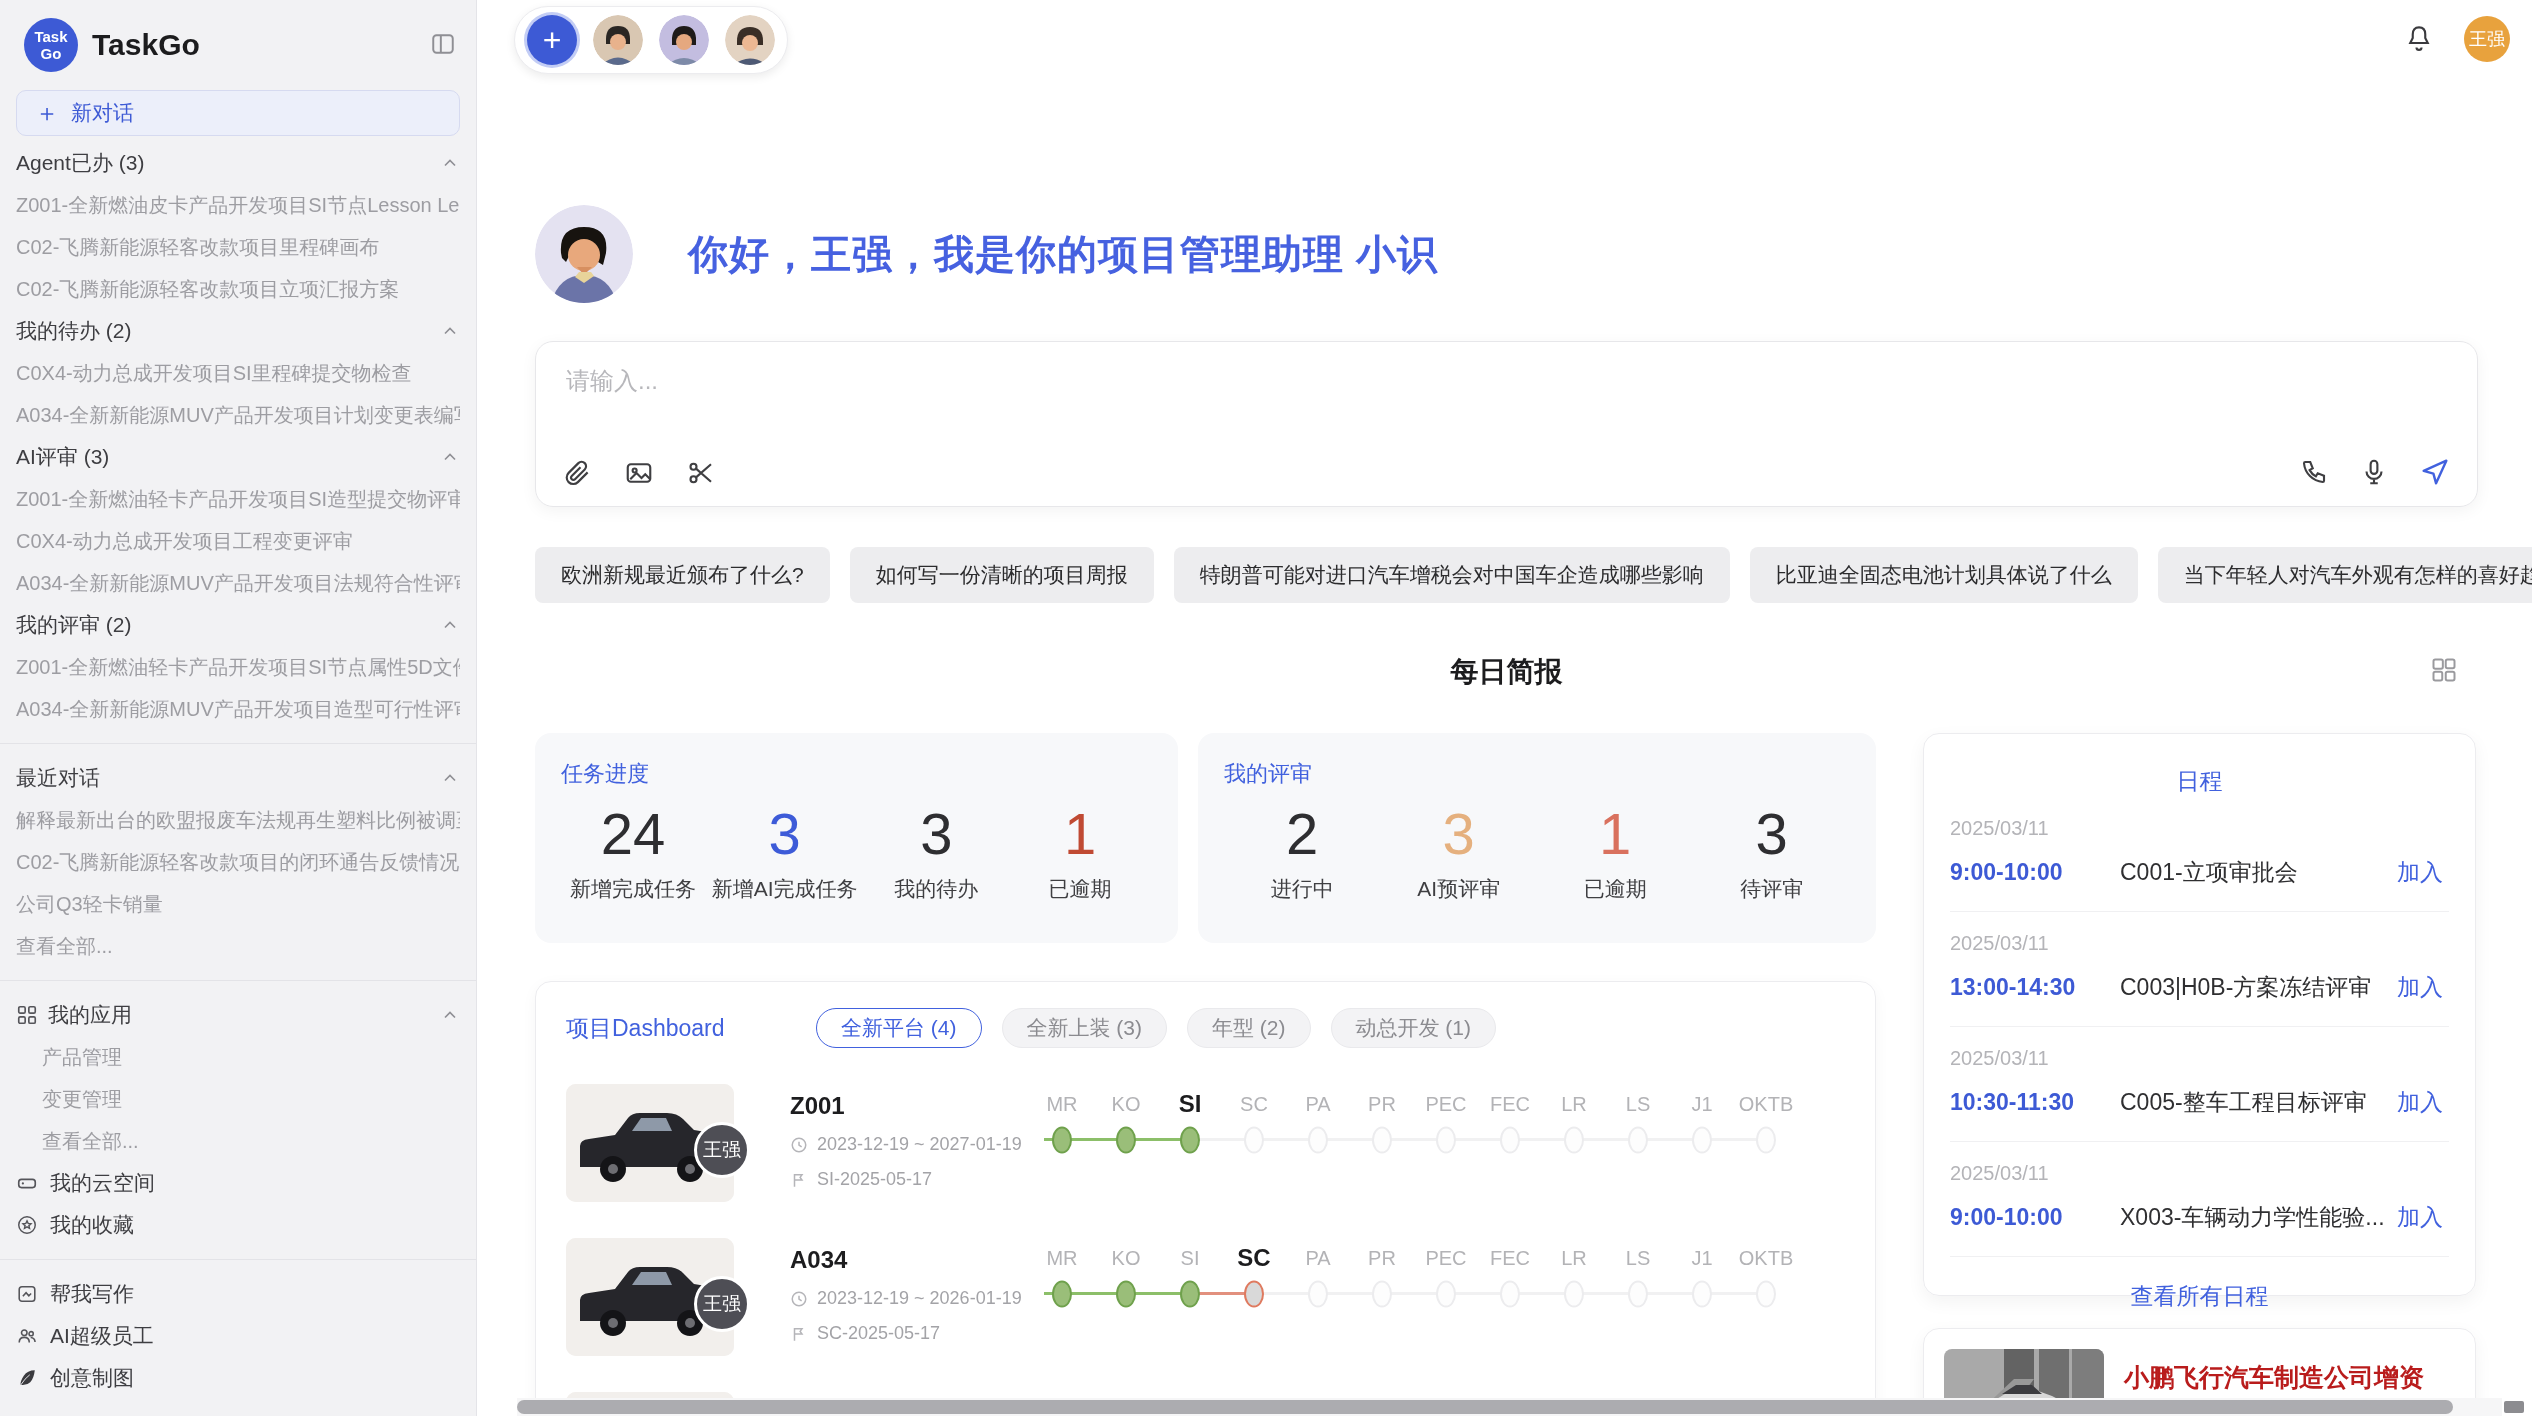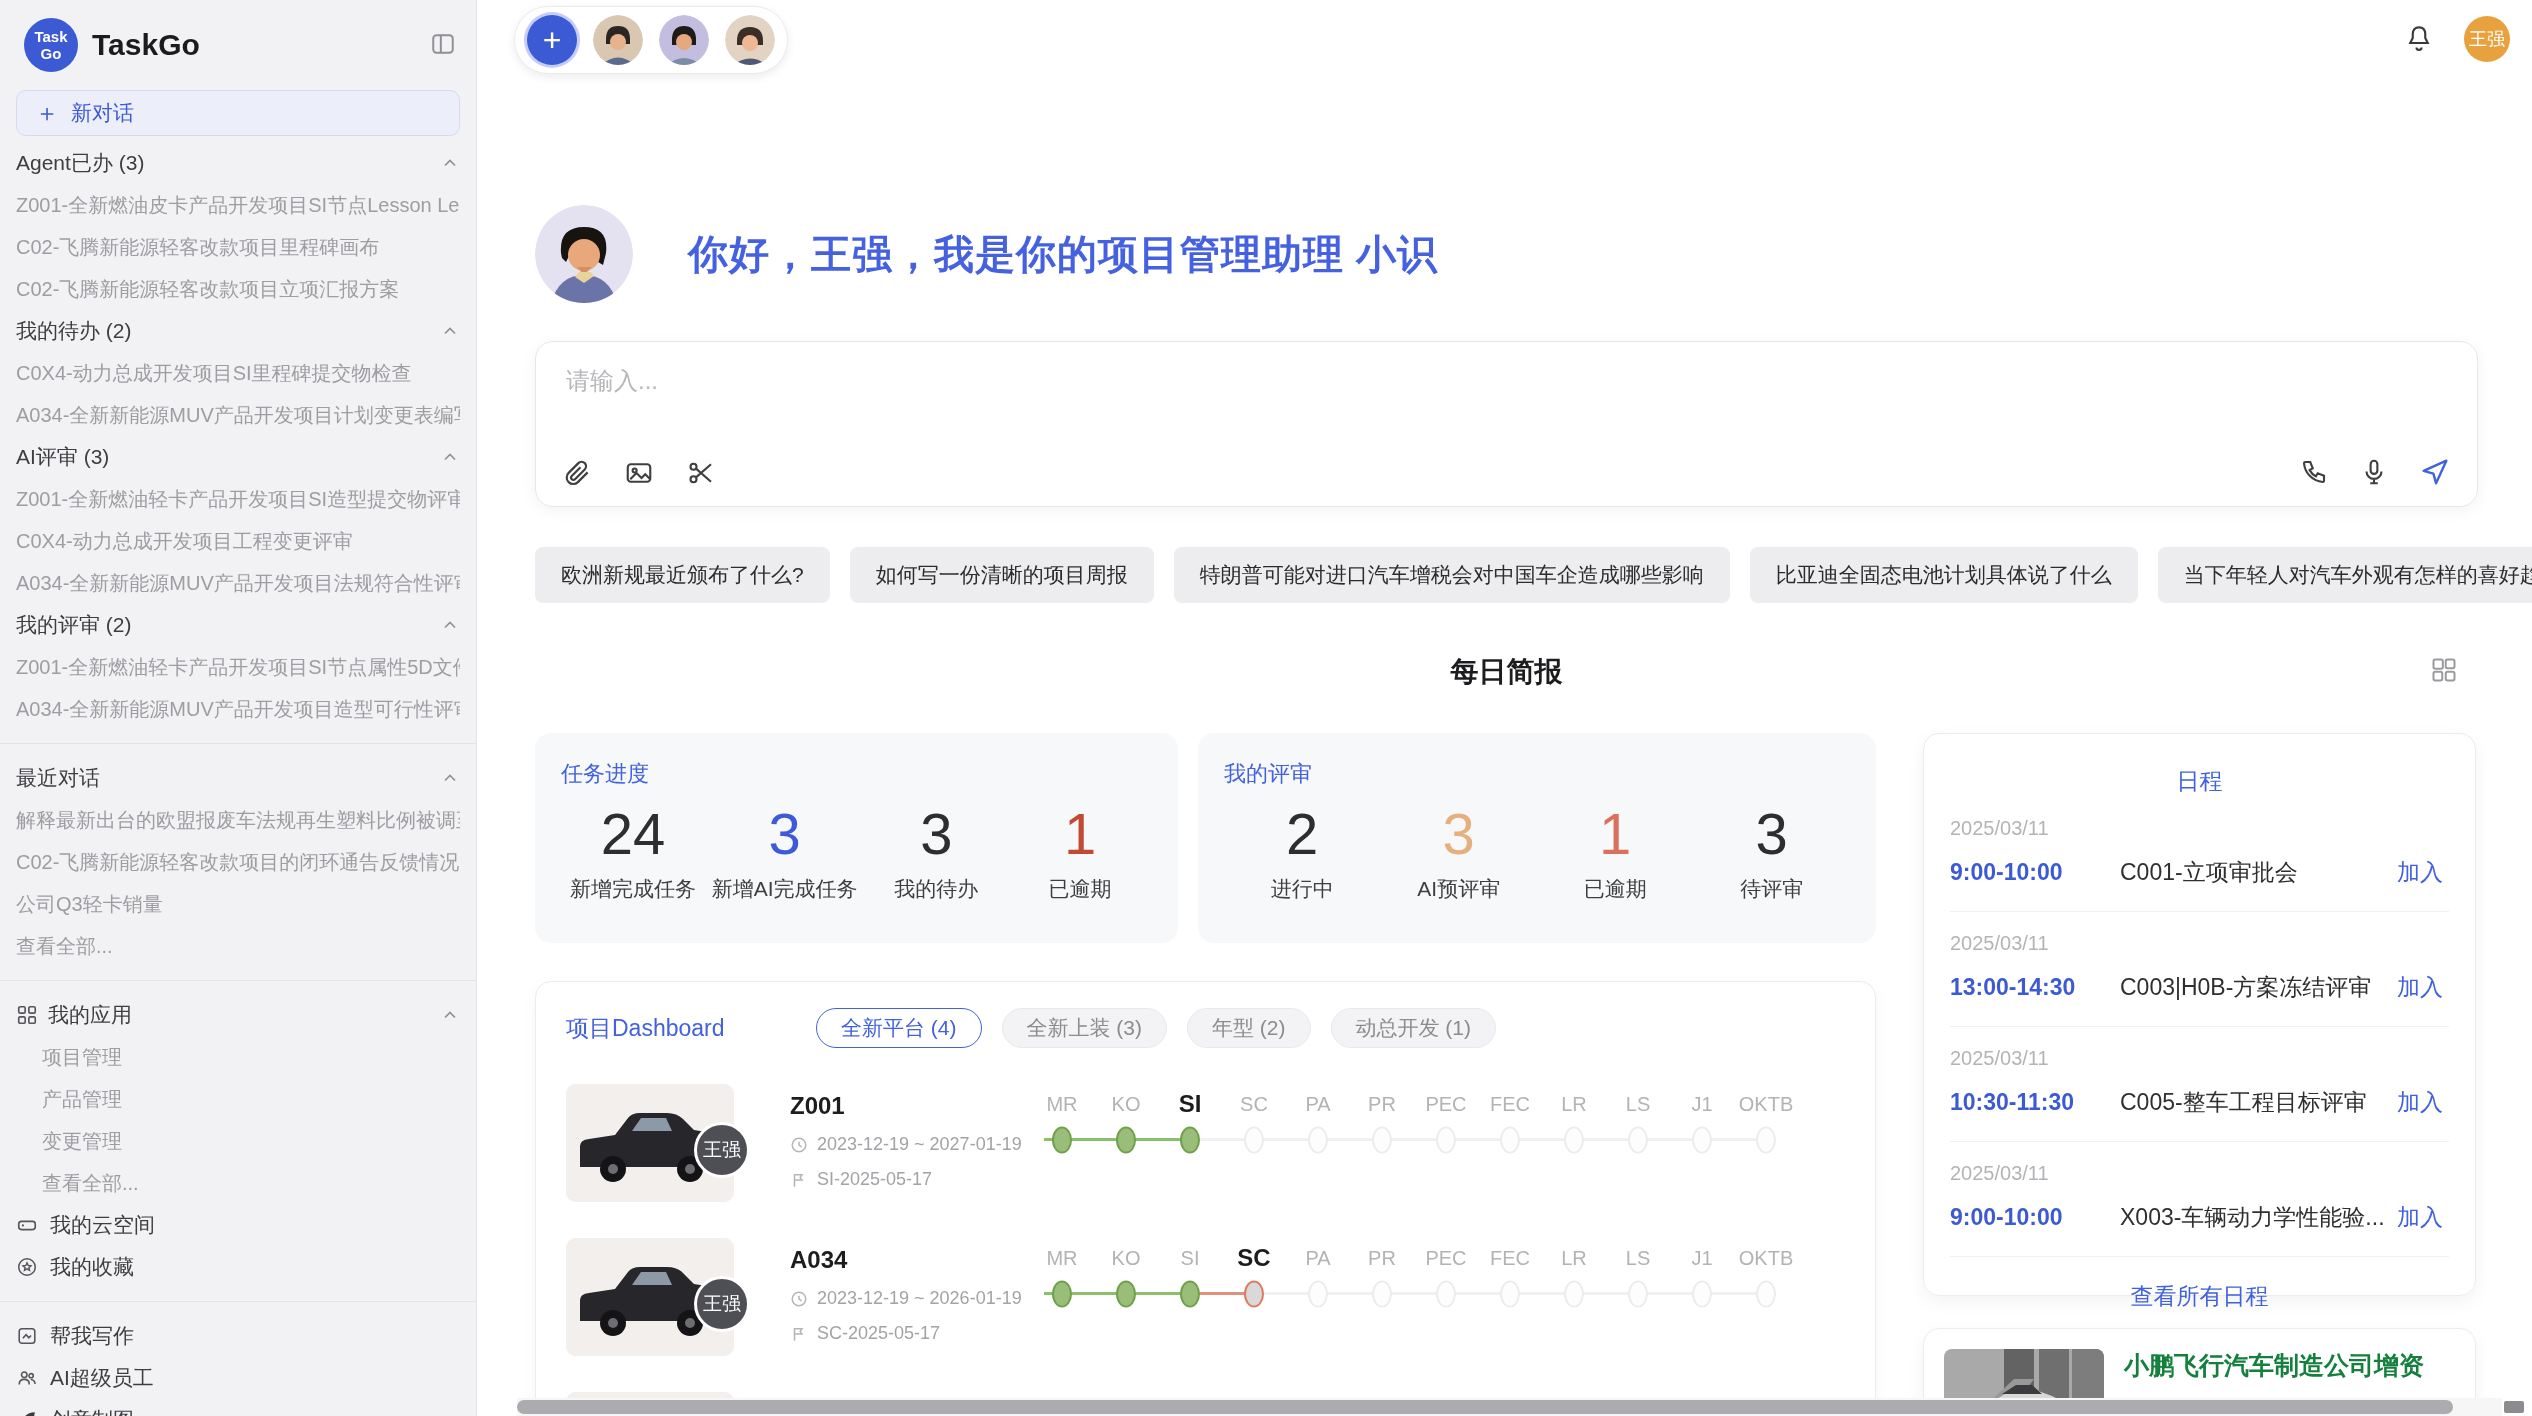--- a/index.html
+++ b/index.html
@@ -175,21 +175,21 @@
   .sched-name { flex:1; color:#2f2f31; font-size:23px; white-space:nowrap; overflow:hidden; }
   .sched-join { color:#4161de; font-size:23px; background:none; border:none; cursor:pointer; font-family:inherit; flex:none; }
   .sched-footer { text-align:center; color:#4161de; font-size:23px; padding:24px 0; cursor:pointer; }
 
   .news-card {
     margin-top:32px; border:1px solid #ececef; border-radius:16px;
     box-shadow:0 6px 18px rgba(0,0,0,.05); padding:20px; height:140px;
     display:flex; gap:20px;
   }
   .news-img { width:160px; height:96px; border-radius:8px; overflow:hidden; flex:none; }
-  .news-title { font-size:25px; font-weight:700; color:#15803d; margin-top:0; }
+  .news-title { font-size:25px; font-weight:700; color:#b91c1c; margin-top:12px; }
   .news-snippet { font-size:21px; color:#9b9b9f; margin-top:16px; white-space:nowrap; overflow:hidden; }
 
   .hscroll-track { position:absolute; left:40px; bottom:0; width:1985px; height:18px; background:#f6f6f7; }
   .hscroll-thumb { position:absolute; left:40px; bottom:2px; width:1936px; height:14px; border-radius:7px; background:#acacb0; }
   .scroll-corner { position:absolute; right:8px; bottom:3px; width:20px; height:12px; background:#8c8c90; border-radius:2px; }
 </style>
 </head>
 <body>
 
 <div class="page">
@@ -272,21 +272,20 @@
           <rect x="3" y="3" width="7" height="7" rx="1.5"></rect>
           <rect x="14" y="3" width="7" height="7" rx="1.5"></rect>
           <rect x="3" y="14" width="7" height="7" rx="1.5"></rect>
           <rect x="14" y="14" width="7" height="7" rx="1.5"></rect>
         </svg>
       <span>我的应用</span>
       <svg class="chev" width="20" height="20" viewBox="0 0 24 24">
           <path d="M6 15l6-6 6 6" fill="none" stroke="#8f8f94" stroke-width="2"></path>
         </svg>
     </div>
-    <div class="item sub">项目管理</div>
     <div class="item sub">产品管理</div>
     <div class="item sub">变更管理</div>
     <div class="item sub">查看全部...</div>
 
     <div class="icon-row">
       <svg width="22" height="22" viewBox="0 0 24 24" fill="none" stroke="#55555a" stroke-width="1.8">
           <rect x="3" y="8" width="18" height="9" rx="3"></rect>
           <circle cx="7.5" cy="12.5" r="1.2" fill="#55555a" stroke="none"></circle>
         </svg>
       <span>我的云空间</span>

